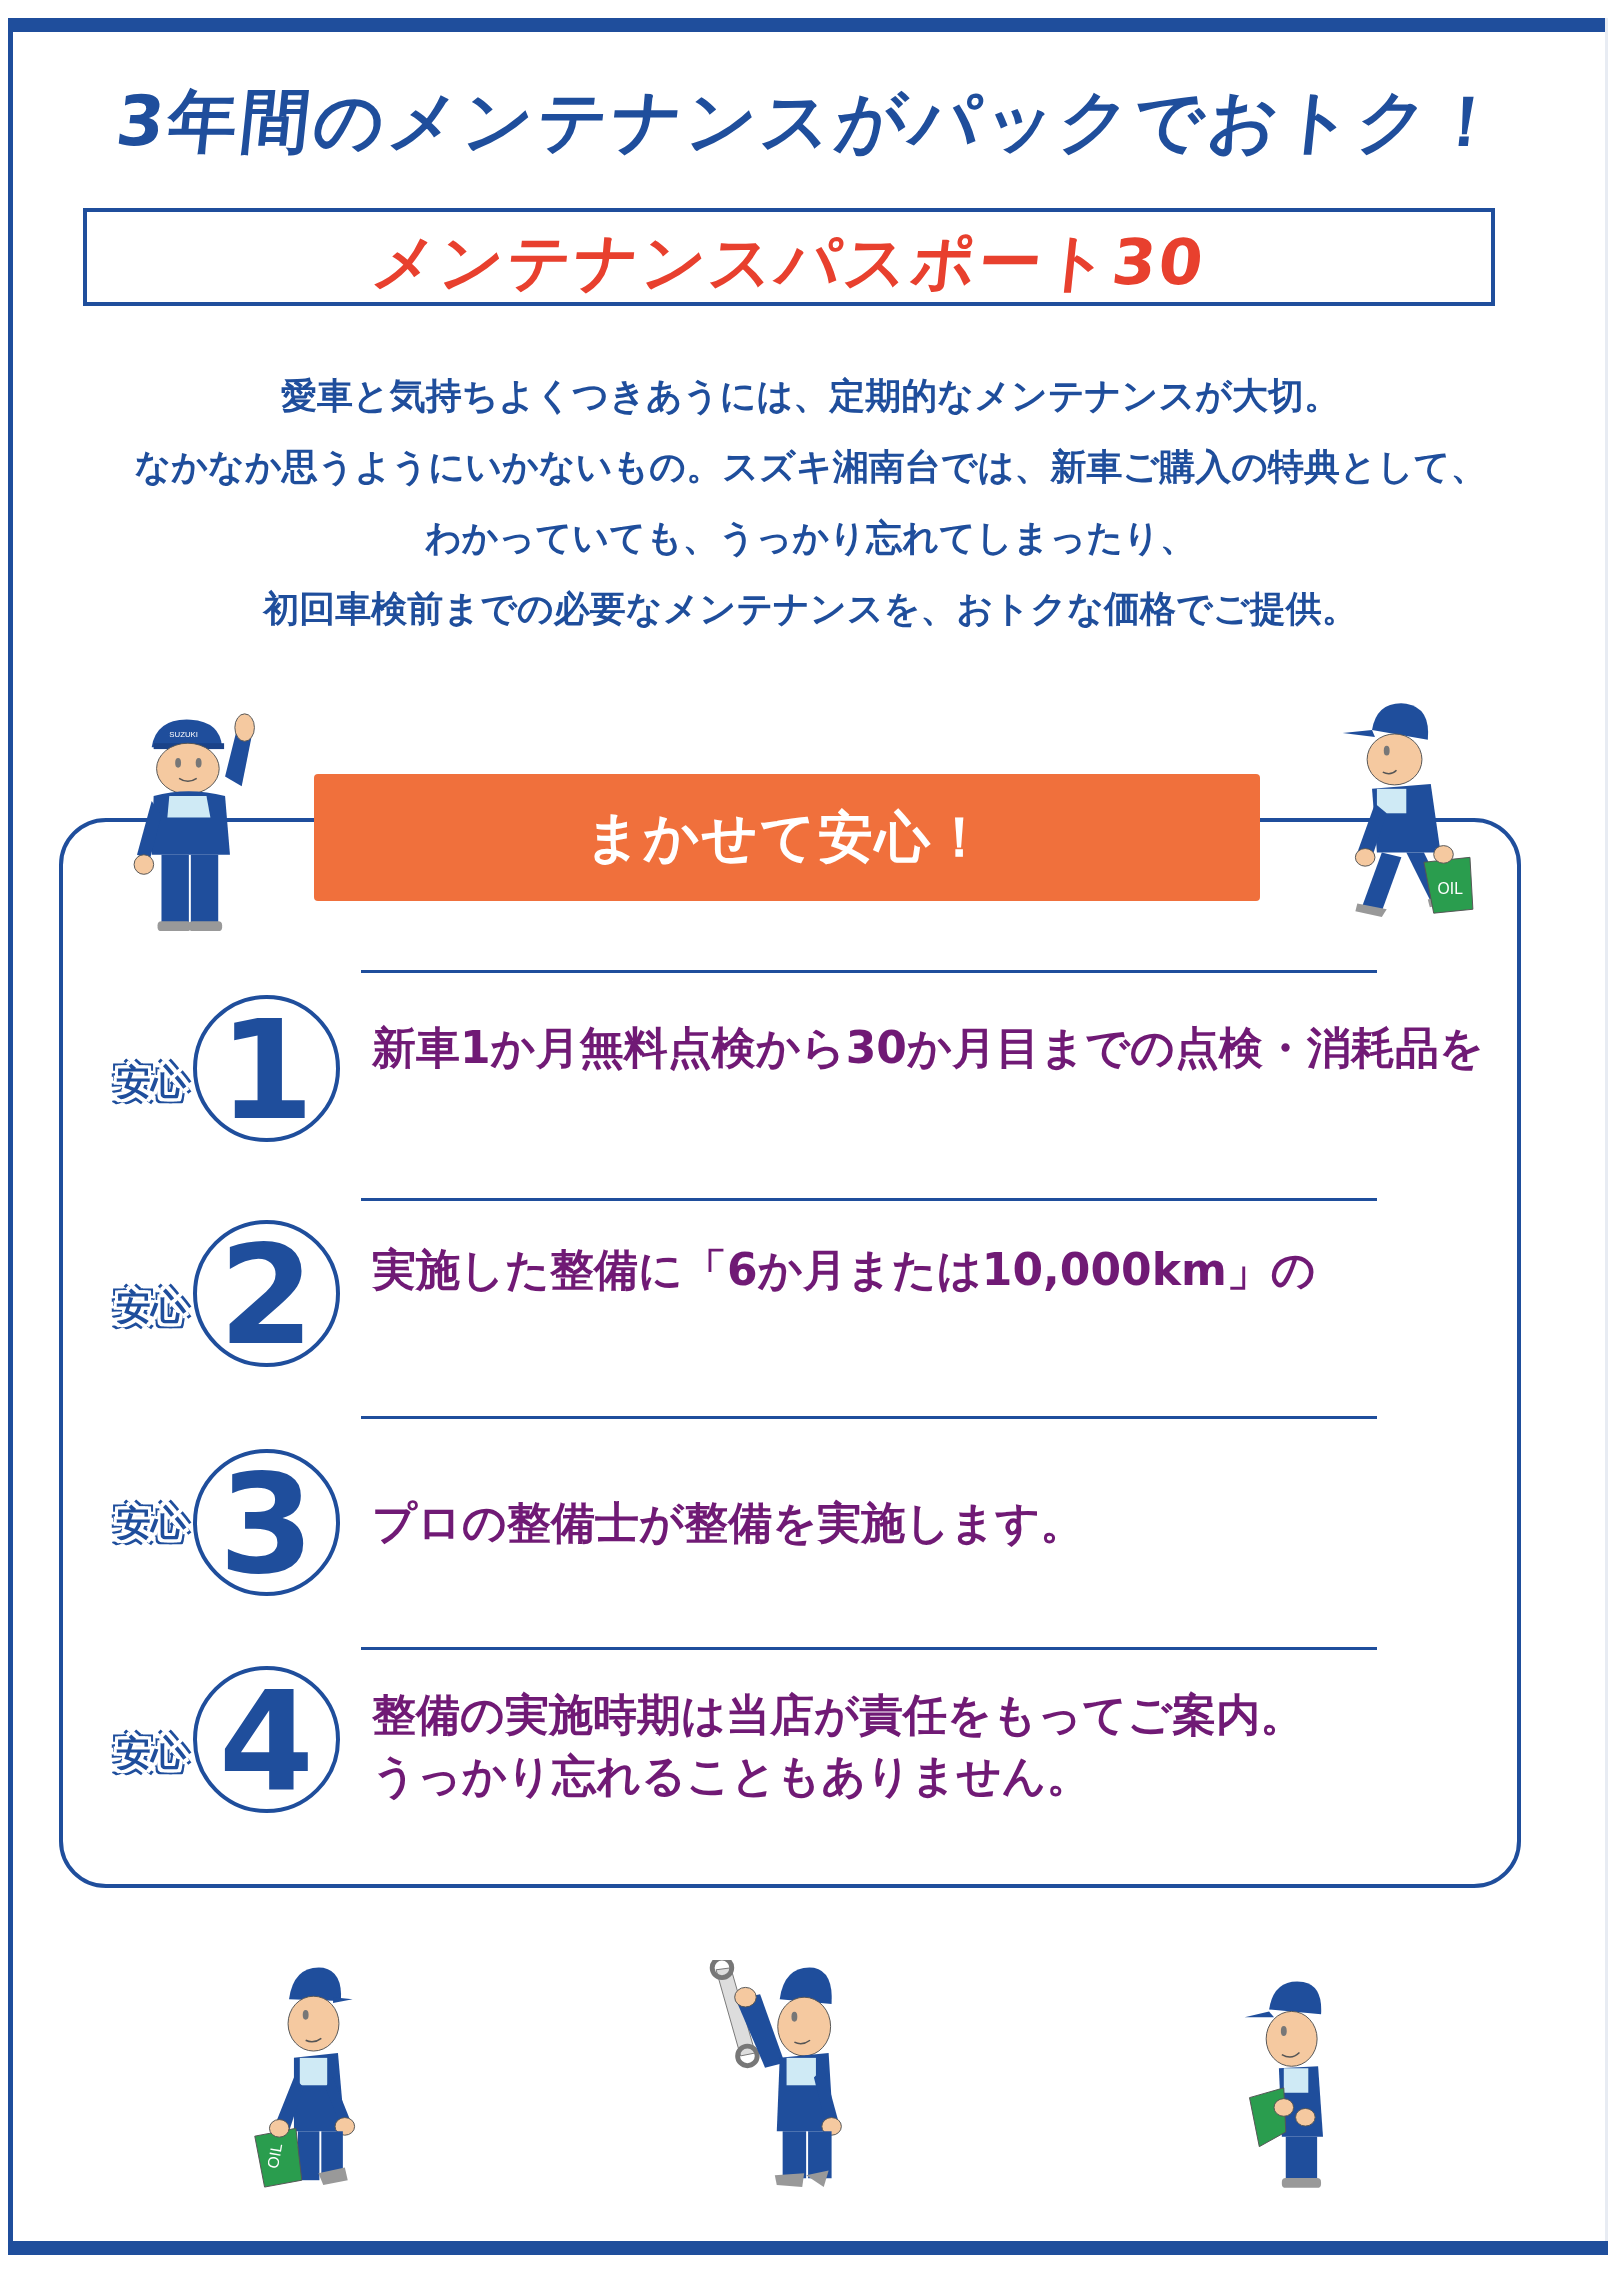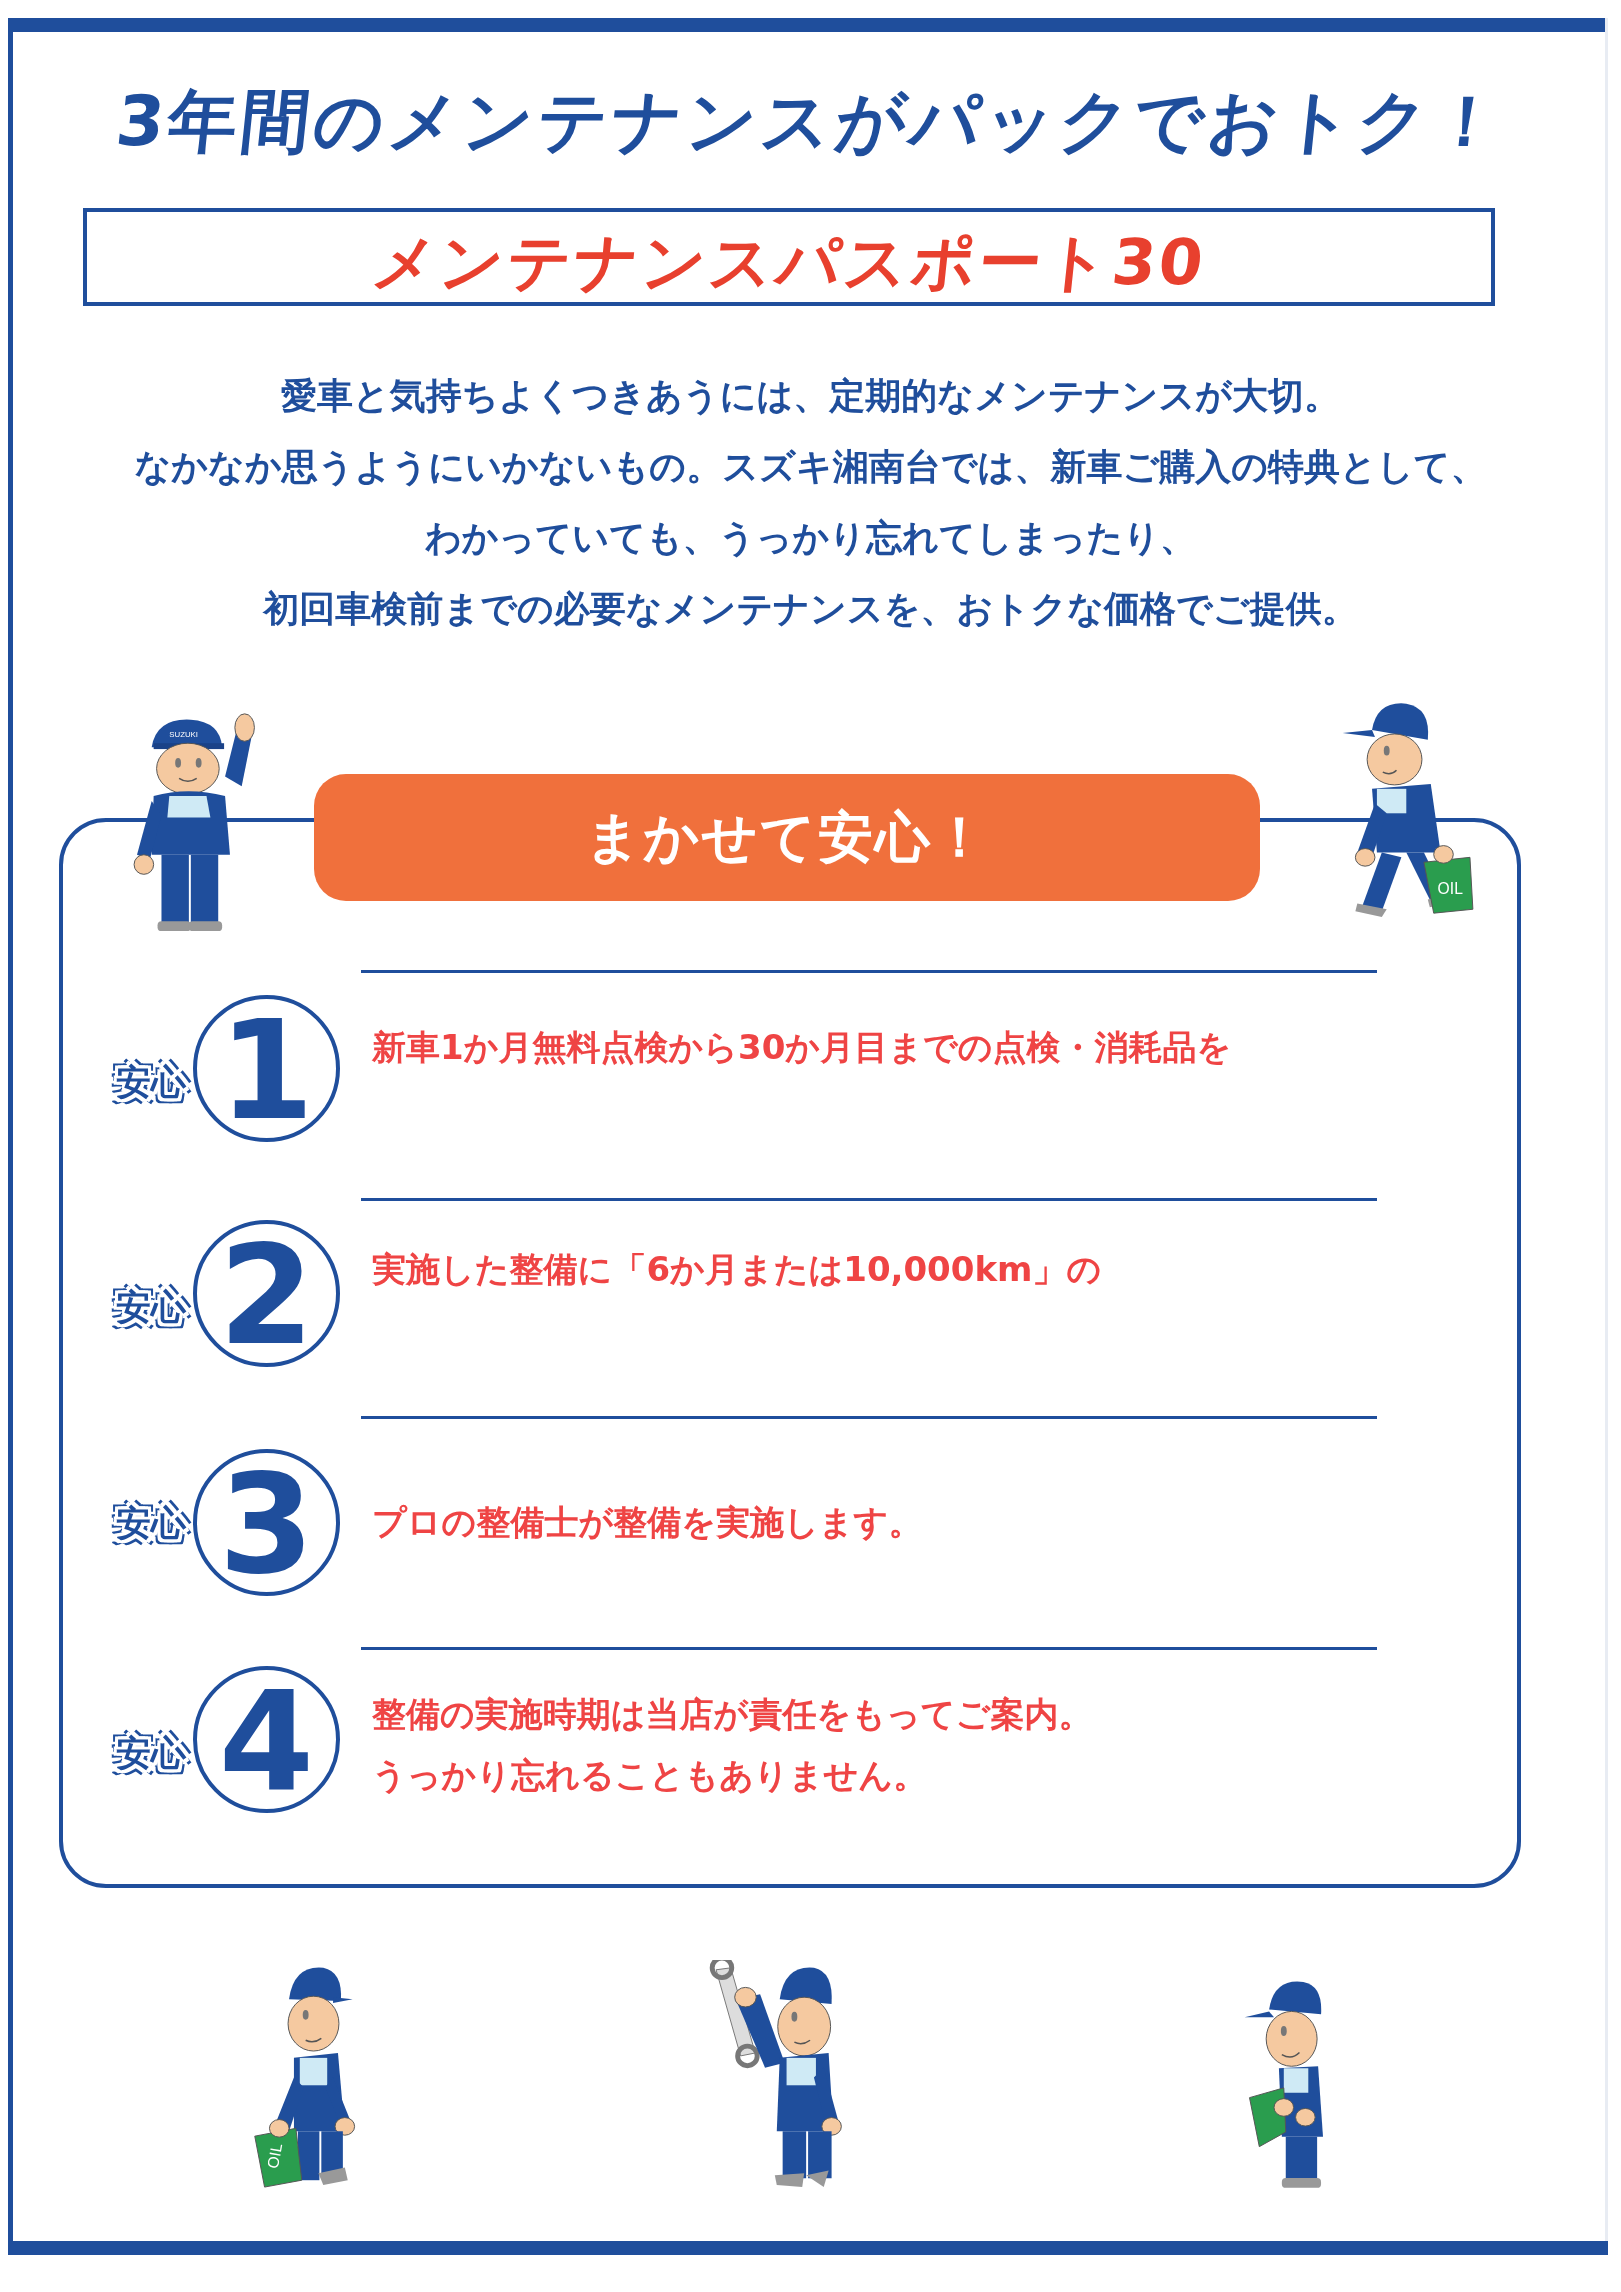--- a/index.html
+++ b/index.html
@@ -7,25 +7,25 @@
   .frame-top{position:absolute;left:7.8px;top:17.6px;width:1600px;height:14.7px;background:#1f4e9c;}
   .frame-left{position:absolute;left:7.8px;top:17.6px;width:4.9px;height:2237px;background:#1f4e9c;}
   .frame-right{position:absolute;left:1605px;top:17.6px;width:2.9px;height:2237px;background:#e8ecf3;}
   .frame-bottom{position:absolute;left:7.8px;top:2241px;width:1600px;height:13.7px;background:#1f4e9c;}
   .headline{position:absolute;left:0;top:76px;width:1621px;text-align:center;color:#1f4e9c;font-weight:bold;font-size:69px;letter-spacing:3.9px;transform:skewX(-6deg);}
   .subtitle-box{position:absolute;left:83px;top:208px;width:1404px;height:90px;border:4.9px solid #1f4e9c;box-sizing:content-box;}
   .subtitle{position:absolute;left:0;top:7.8px;width:100%;text-align:center;color:#e8402e;font-weight:bold;font-size:63px;letter-spacing:2.9px;transform:skewX(-6deg);}
   .intro{position:absolute;left:0;top:366px;width:1621px;text-align:center;color:#1f4e9c;font-weight:bold;font-size:36px;}
   .intro .line{height:71px;line-height:59px;}
   .panel{position:absolute;left:59px;top:818px;width:1462px;height:1070px;border:4.9px solid #1f4e9c;border-radius:47px;box-sizing:border-box;background:transparent;}
-  .pill{position:absolute;left:314px;top:774px;width:946px;height:127px;background:#f0703c;border-radius:32px;color:#fff;font-weight:bold;font-size:55px;text-align:center;line-height:127px;letter-spacing:2px;}
+  .pill{position:absolute;left:314px;top:774px;width:946px;height:127px;background:#f0703c;border-radius:4px;color:#fff;font-weight:bold;font-size:55px;text-align:center;line-height:127px;letter-spacing:2px;}
   .divider{position:absolute;left:361px;width:1016px;height:2.9px;background:#1f4e9c;}
   .item-num{position:absolute;width:147px;height:147px;border:4.9px solid #1f4e9c;border-radius:50%;box-sizing:border-box;color:#1f4e9c;font-weight:bold;font-size:137px;line-height:143px;text-align:center;background:#fff;}
   .badge{position:absolute;color:#1f4e9c;font-weight:bold;font-size:35px;-webkit-text-stroke:0;text-shadow:-2.9px -2.9px 0 #fff,2.9px -2.9px 0 #fff,-2.9px 2.9px 0 #fff,2.9px 2.9px 0 #fff,0 -2.9px 0 #fff,0 2.9px 0 #fff,-2.9px 0 0 #fff,2.9px 0 0 #fff,-4.9px -4.9px 0 #1f4e9c,4.9px -4.9px 0 #1f4e9c,-4.9px 4.9px 0 #1f4e9c,4.9px 4.9px 0 #1f4e9c;}
-  .item-text{position:absolute;left:372px;color:#ef4444;font-weight:bold;font-size:34px;line-height:61px;}
+  .item-text{position:absolute;left:372px;color:#701a75;font-weight:bold;font-size:44px;line-height:61px;}
   .mascot{position:absolute;}
 </style>
 </head>
 <body>
 
 <div class="frame-top"></div>
 <div class="frame-left"></div>
 <div class="frame-right"></div>
 <div class="frame-bottom"></div>
 

